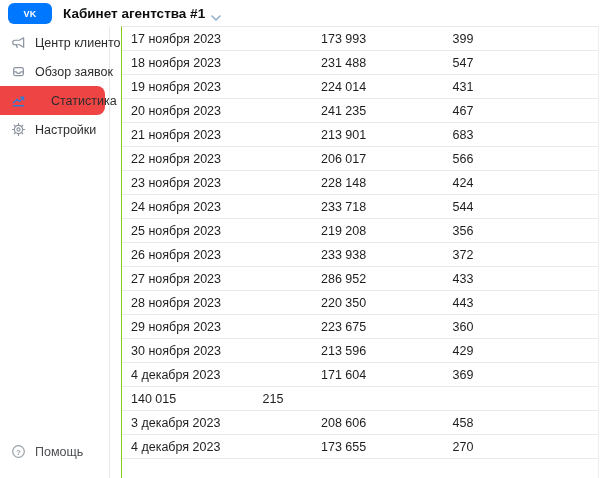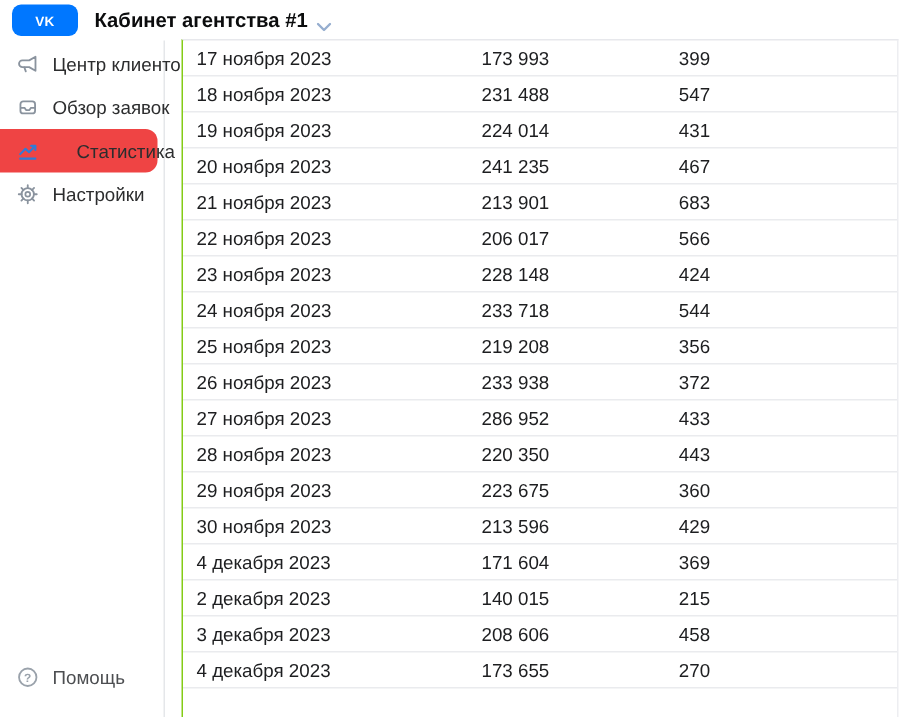--- a/index.html
+++ b/index.html
@@ -204,21 +204,20 @@
     <span class="c-date">30 ноября 2023</span>
     <span class="c-v1">213 596</span>
     <span class="c-v2">429</span>
   </div>
       <div class="t-row">
     <span class="c-date">4 декабря 2023</span>
     <span class="c-v1">171 604</span>
     <span class="c-v2">369</span>
   </div>
       <div class="t-row">
-    <span class="c-date">2 декабря 2023</span>
     <span class="c-v1">140 015</span>
     <span class="c-v2">215</span>
   </div>
       <div class="t-row">
     <span class="c-date">3 декабря 2023</span>
     <span class="c-v1">208 606</span>
     <span class="c-v2">458</span>
   </div>
       <div class="t-row">
     <span class="c-date">4 декабря 2023</span>

